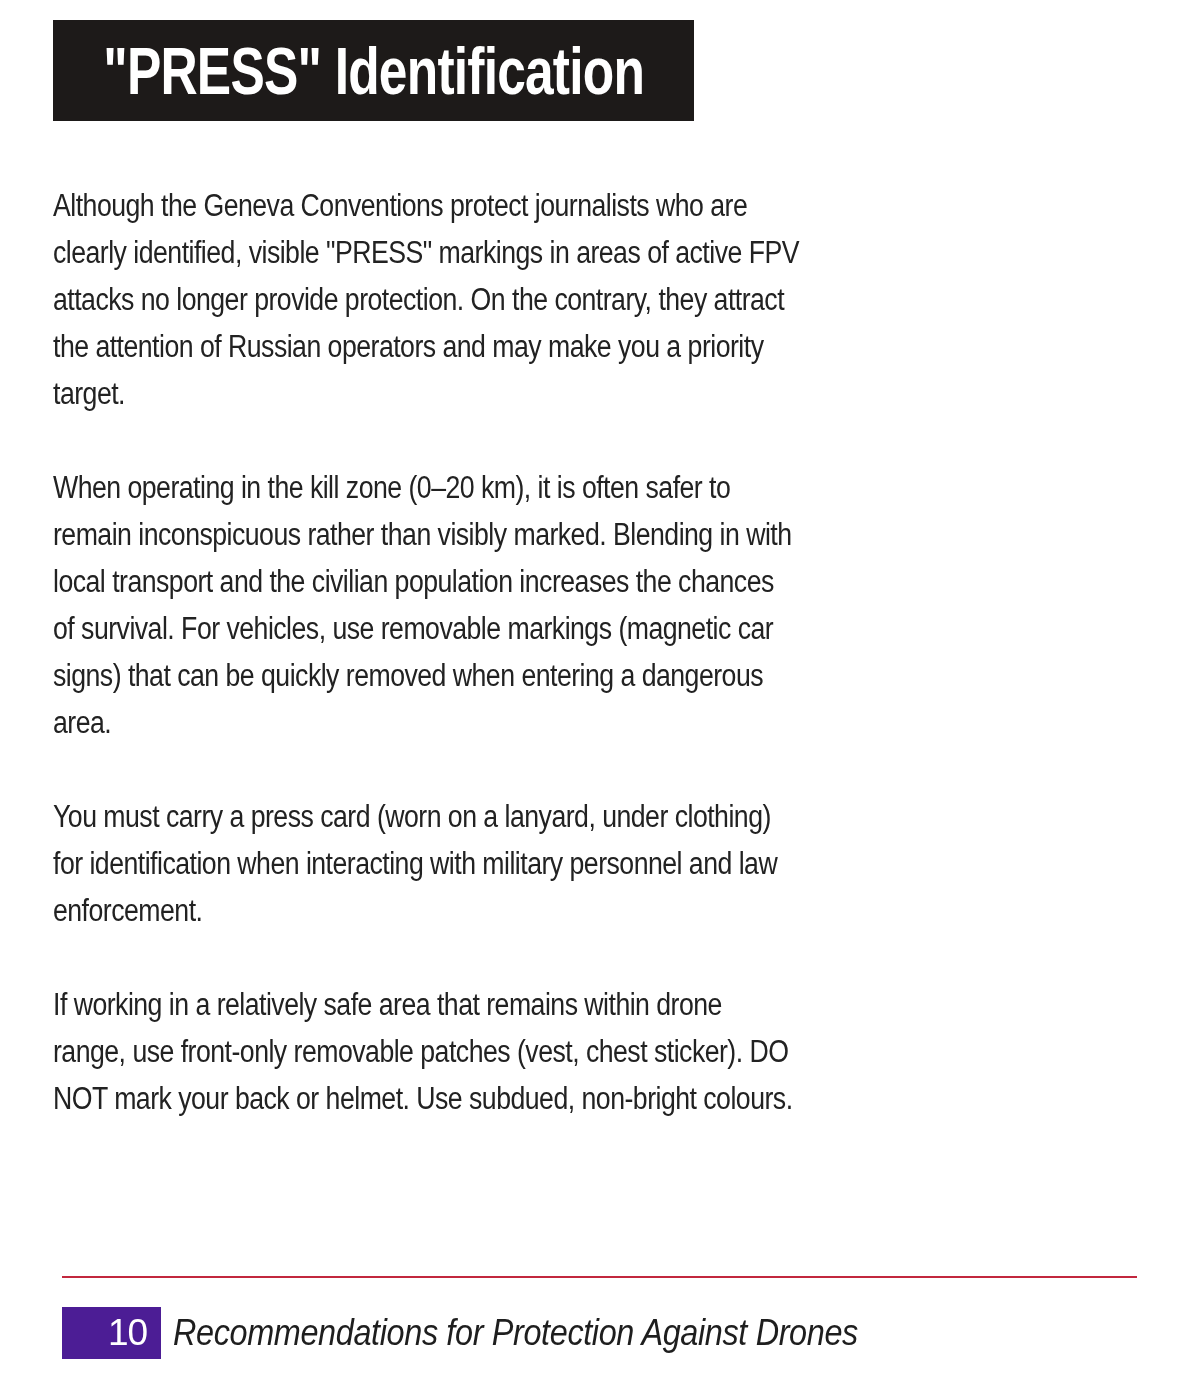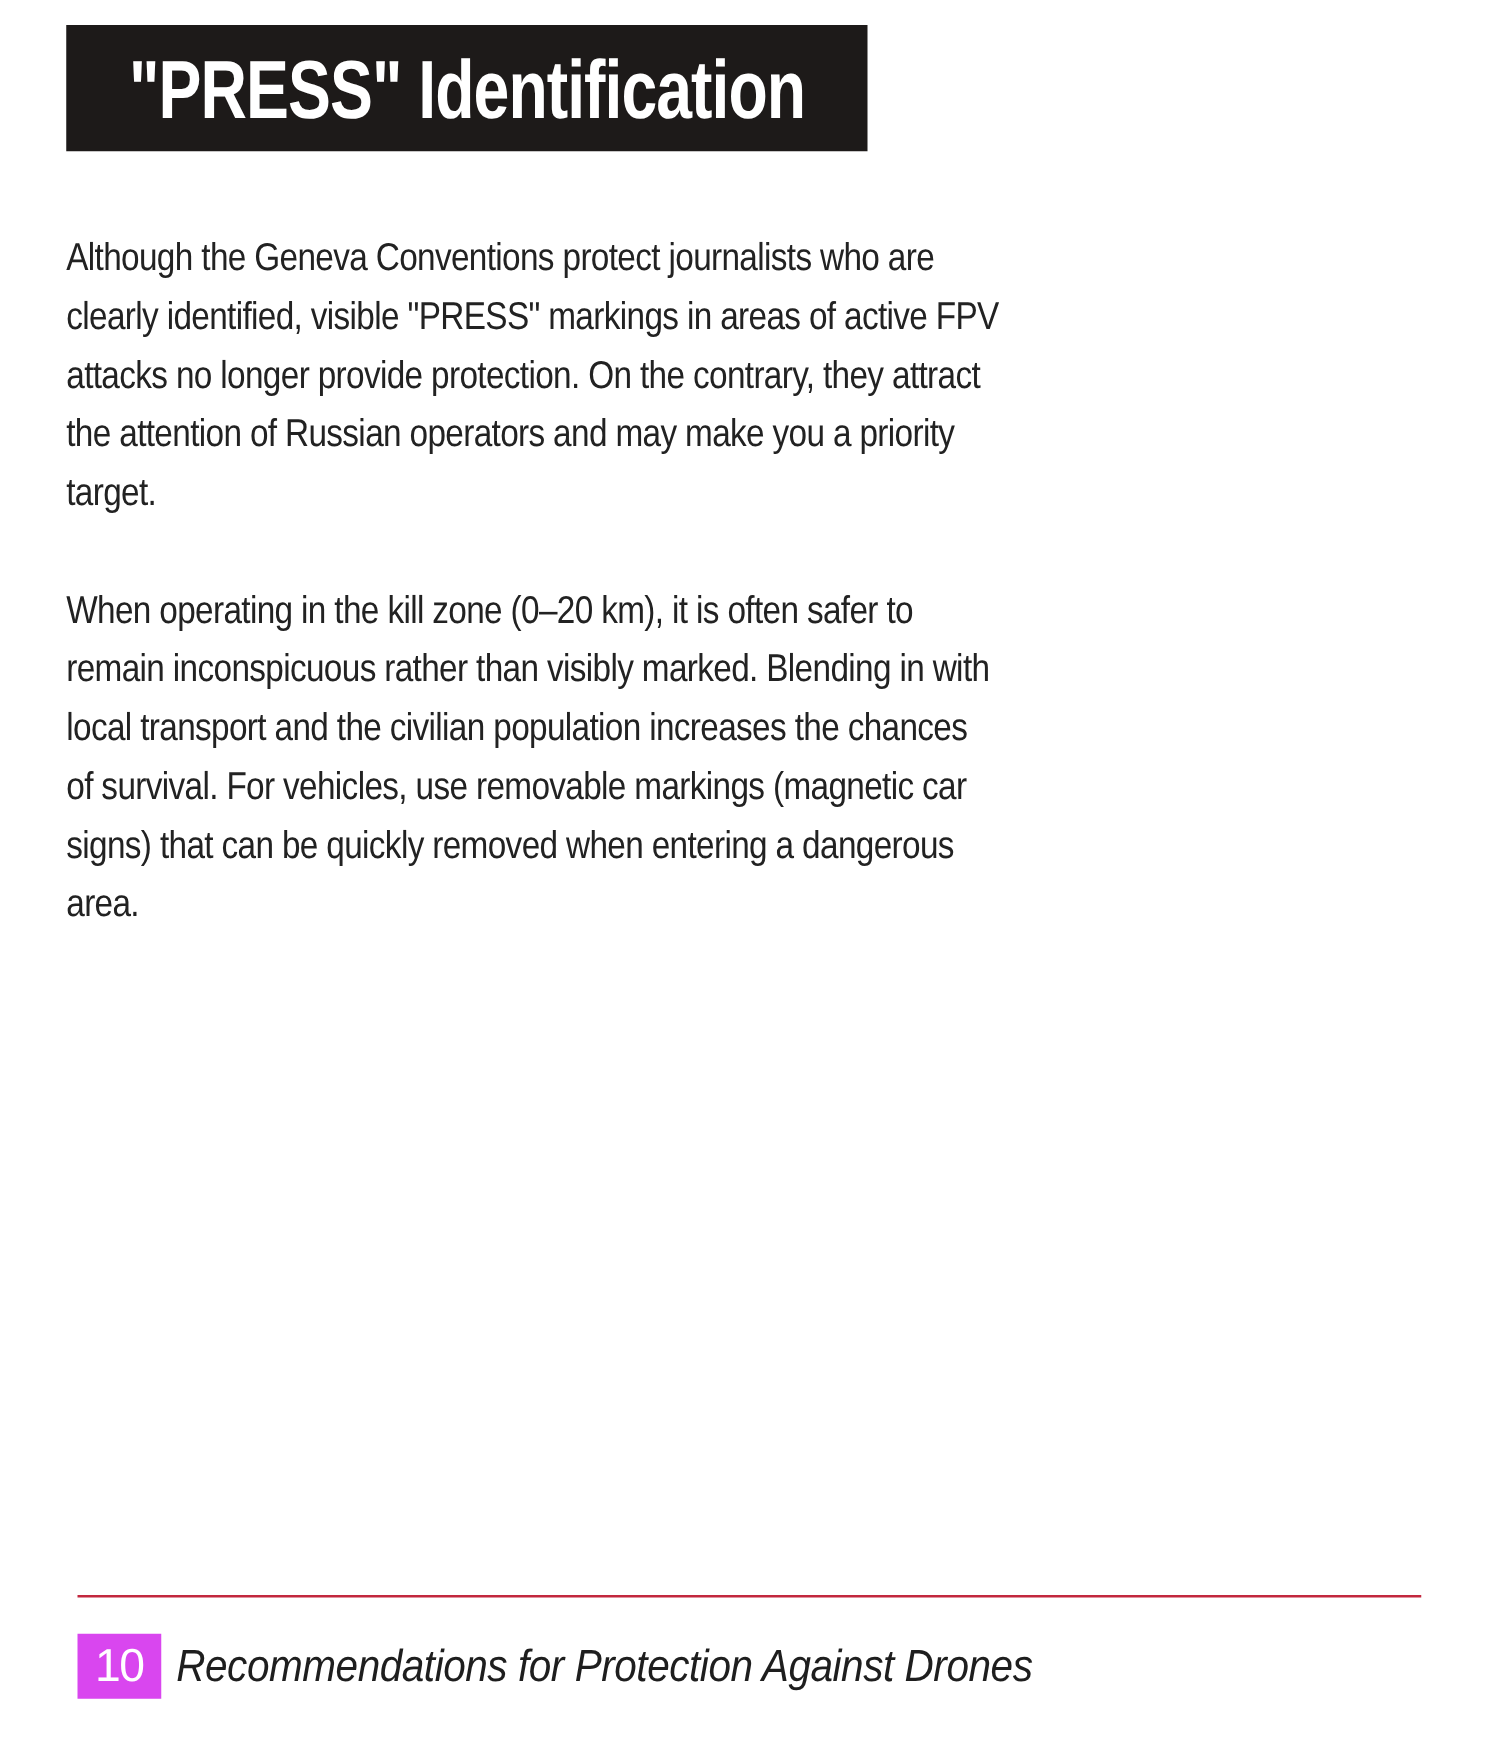--- a/index.html
+++ b/index.html
@@ -69,28 +69,29 @@
       position: absolute;
       left: 62px;
       top: 1307px;
       height: 52px;
       display: flex;
       align-items: center;
     }
     .page-number {
       width: 67px;
       height: 52px;
-      background: #d946ef;
+      background: #4c1d95;
       color: #ffffff;
       font-size: 37px;
       display: flex;
       align-items: center;
       justify-content: center;
       font-weight: normal;
       letter-spacing: -1px;
+      padding-left: 32px;
     }
     .footer-title {
       margin-left: 12px;
       font-style: italic;
       font-size: 36px;
       color: #1e1e1e;
       white-space: nowrap;
       transform: scaleX(0.9);
       transform-origin: left center;
       letter-spacing: -0.4px;
@@ -112,20 +113,30 @@
     <span class="para-line">target.</span>
   </p>
   <p>
     <span class="para-line">When operating in the kill zone (0–20 km), it is often safer to</span>
     <span class="para-line">remain inconspicuous rather than visibly marked. Blending in with</span>
     <span class="para-line">local transport and the civilian population increases the chances</span>
     <span class="para-line">of survival. For vehicles, use removable markings (magnetic car</span>
     <span class="para-line">signs) that can be quickly removed when entering a dangerous</span>
     <span class="para-line">area.</span>
   </p>
+  <p>
+    <span class="para-line">You must carry a press card (worn on a lanyard, under clothing)</span>
+    <span class="para-line">for identification when interacting with military personnel and law</span>
+    <span class="para-line">enforcement.</span>
+  </p>
+  <p>
+    <span class="para-line">If working in a relatively safe area that remains within drone</span>
+    <span class="para-line">range, use front-only removable patches (vest, chest sticker). DO</span>
+    <span class="para-line">NOT mark your back or helmet. Use subdued, non-bright colours.</span>
+  </p>
 </div>
 
 <div class="footer-rule"></div>
 
 <div class="footer">
   <div class="page-number">10</div>
   <div class="footer-title">Recommendations for Protection Against Drones</div>
 </div>
 
 </body></html>

